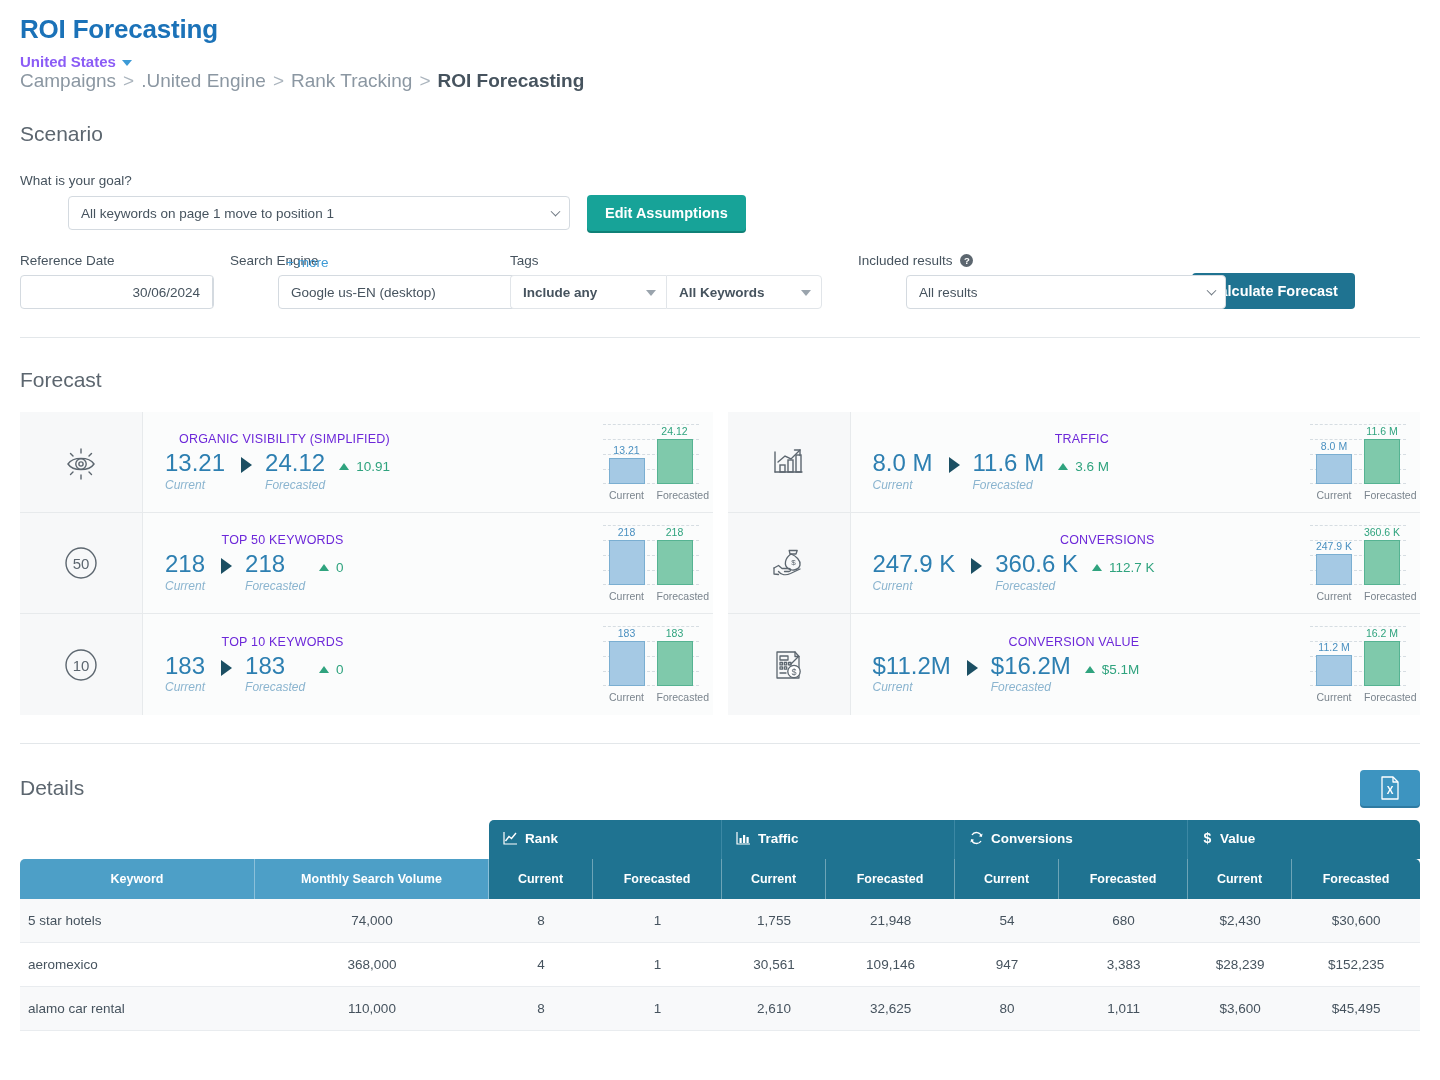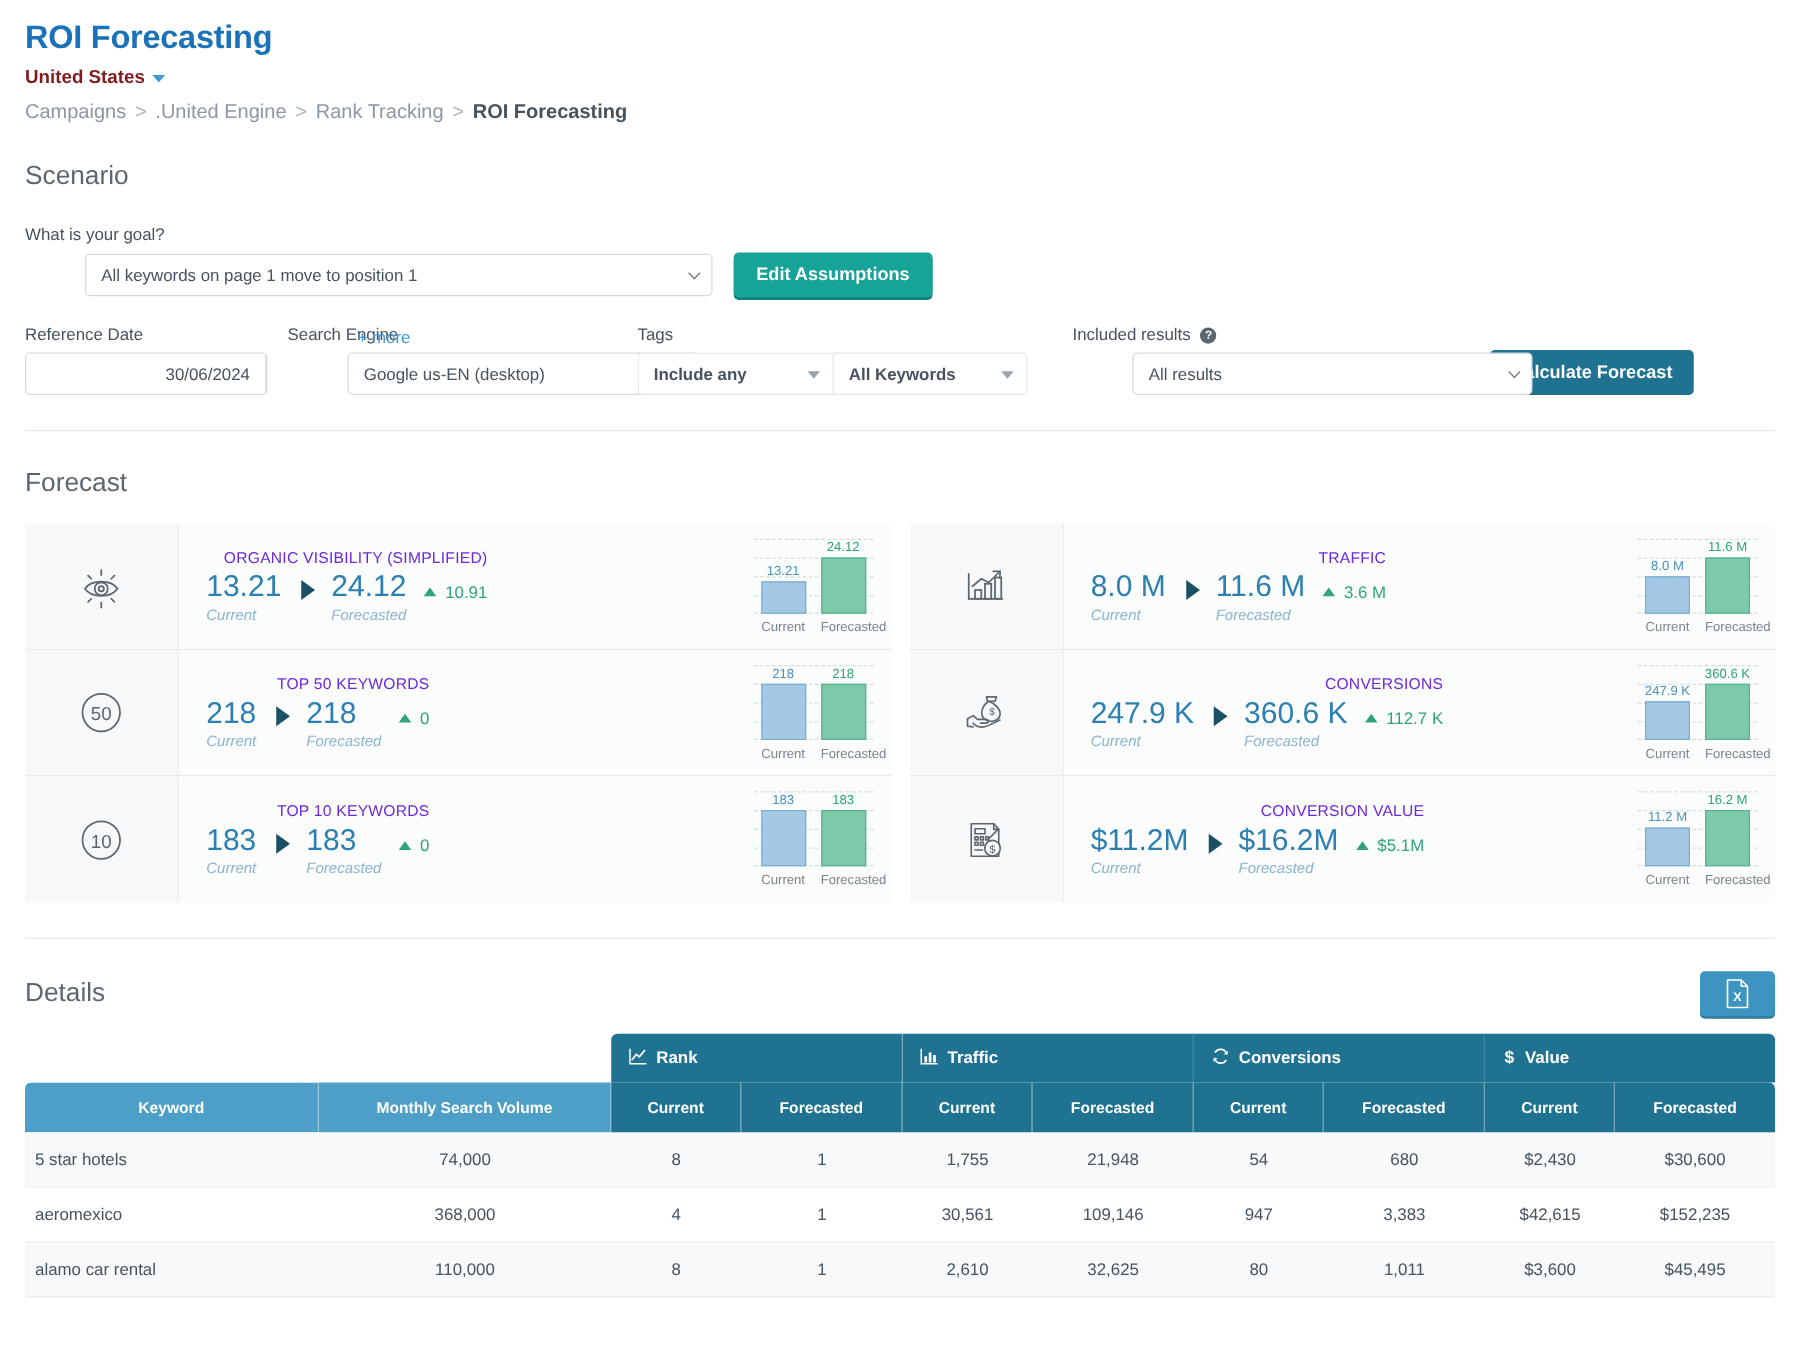--- a/index.html
+++ b/index.html
@@ -12,29 +12,29 @@
     overflow:hidden;
   }
   .page { padding:0 20px; }
 
   
   .page-title {
     font-size:26px; font-weight:bold; color:#1b72b8;
     margin:14px 0 0 0; letter-spacing:-0.2px;
   }
   .country-row {
-    margin-top:8px; font-size:15px; font-weight:bold; color:#7f1d1d;
+    margin-top:8px; font-size:15px; font-weight:bold; color:#8b5cf6;
     display:flex; align-items:center; gap:6px;
   }
   .caret-down {
     width:0;height:0;border-left:5px solid transparent;border-right:5px solid transparent;
     border-top:6px solid #3d9ad6; display:inline-block; margin-top:3px;
   }
   .breadcrumb {
-    margin-top:11px; font-size:16px; color:#8b97a2;
+    margin-top:0; font-size:19px; color:#8b97a2;
     display:flex; align-items:center; gap:7px;
   }
   .breadcrumb .sep { color:#aab4bd; }
   .breadcrumb .crumb-last { color:#46535e; font-weight:bold; }
 
   
   .section-h {
     font-size:21px; color:#5c666f; font-weight:normal;
     margin:30px 0 0 0;
   }
@@ -708,21 +708,21 @@
       </tr>
       <tr>
         <td class="kw">aeromexico</td>
         <td>368,000</td>
         <td>4</td>
         <td>1</td>
         <td>30,561</td>
         <td>109,146</td>
         <td>947</td>
         <td>3,383</td>
-        <td>$42,615</td>
+        <td>$28,239</td>
         <td>$152,235</td>
       </tr>
       <tr class="alt">
         <td class="kw">alamo car rental</td>
         <td>110,000</td>
         <td>8</td>
         <td>1</td>
         <td>2,610</td>
         <td>32,625</td>
         <td>80</td>

